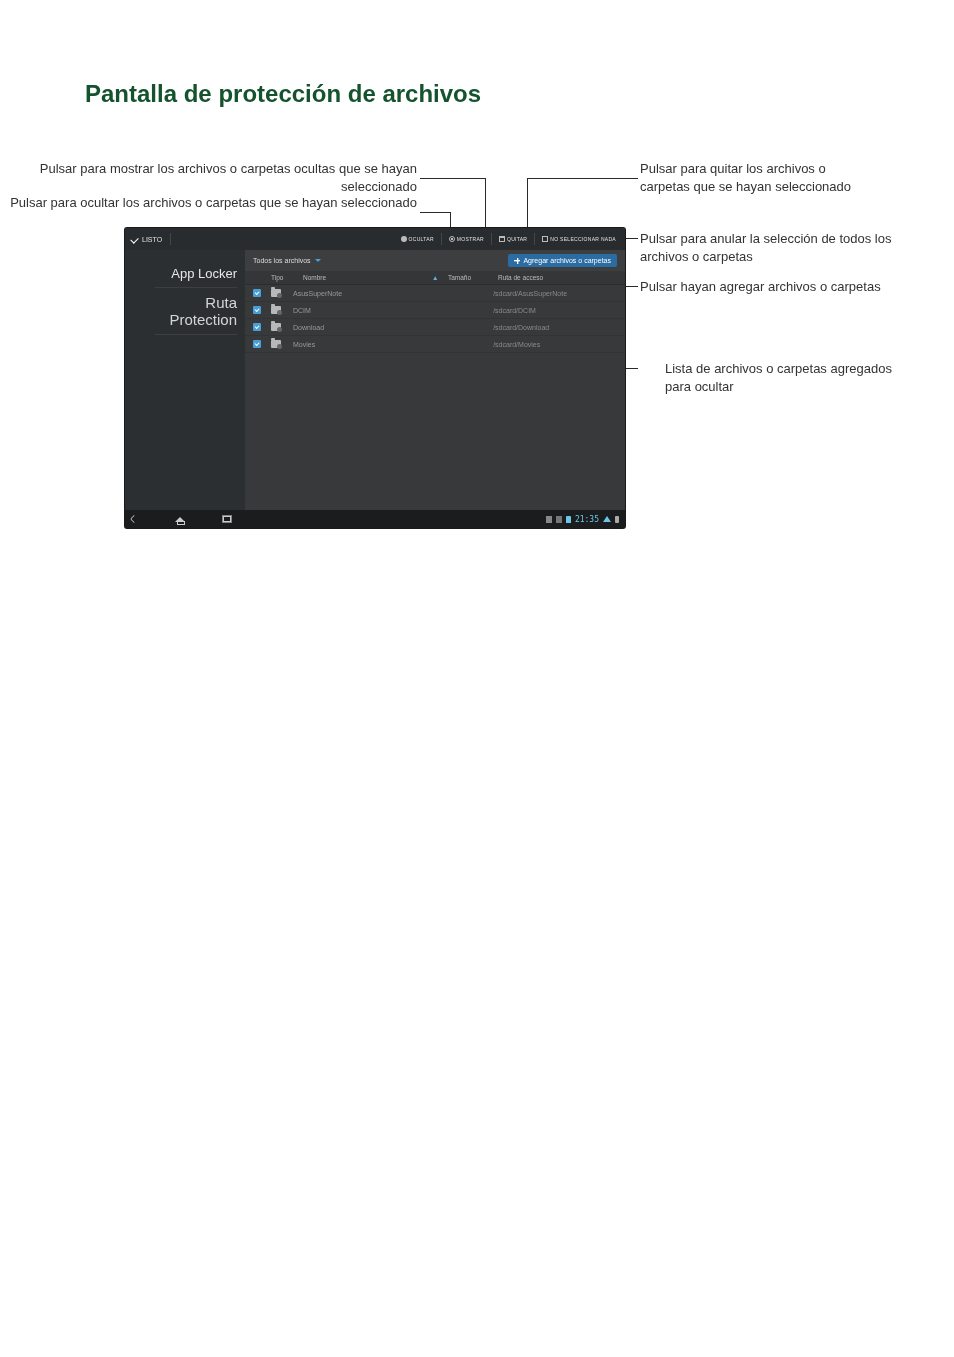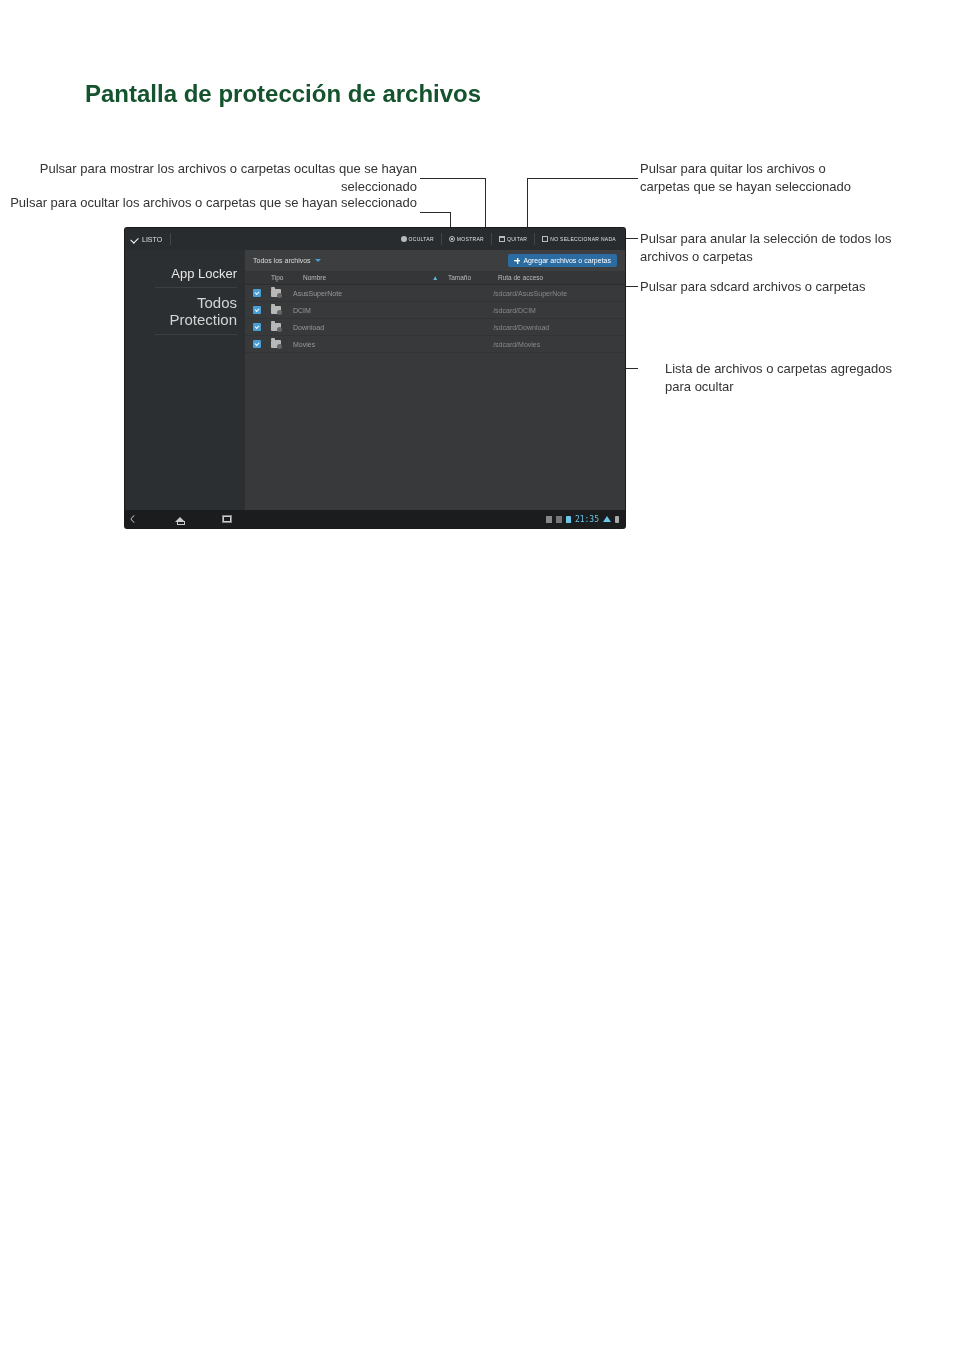--- a/index.html
+++ b/index.html
@@ -84,21 +84,21 @@
 
 <div class="page">
   <h1 class="title">Pantalla de protección de archivos</h1>
 
   <div class="figure-area">
 
     <div class="callout callout-left c1">Pulsar para mostrar los archivos o carpetas ocultas que se hayan seleccionado</div>
     <div class="callout callout-left c2">Pulsar para ocultar los archivos o carpetas que se hayan seleccionado</div>
     <div class="callout callout-right c3">Pulsar para quitar los archivos o carpetas que se hayan seleccionado</div>
     <div class="callout callout-right c4">Pulsar para anular la selección de todos los archivos o carpetas</div>
-    <div class="callout callout-right c5">Pulsar para sdcard archivos o carpetas</div>
+    <div class="callout callout-right c5">Pulsar hayan agregar archivos o carpetas</div>
     <div class="callout callout-right c6">Lista de archivos o carpetas agregados para ocultar</div>
 
     <div class="line hl" style="left:335px; top:30px; width:65px;"></div>
     <div class="line vl" style="left:400px; top:30px; height:62px;"></div>
     <div class="line hl" style="left:335px; top:64px; width:30px;"></div>
     <div class="line vl" style="left:365px; top:64px; height:26px;"></div>
     <div class="line hl" style="left:442px; top:30px; width:111px;"></div>
     <div class="line vl" style="left:442px; top:30px; height:60px;"></div>
     <div class="line hl" style="left:510px; top:90px; width:43px;"></div>
     <div class="line hl" style="left:498px; top:138px; width:55px;"></div>
@@ -132,21 +132,21 @@
         <div class="topbar-btn">
           <span class="ico ico-desel"></span>
           <span>NO SELECCIONAR NADA</span>
         </div>
       </div>
 
       <div class="main-row">
         <div class="sidebar">
           <div class="sidebar-item">App Locker</div>
           <div class="sidebar-item active">
-            <span>Todos</span><br>
+            <span>Ruta</span><br>
             <span>Protection</span>
           </div>
         </div>
 
         <div class="content">
           <div class="content-top">
             <div class="dropdown">
               <span>Todos los archivos</span>
               <span class="tri"></span>
             </div>

